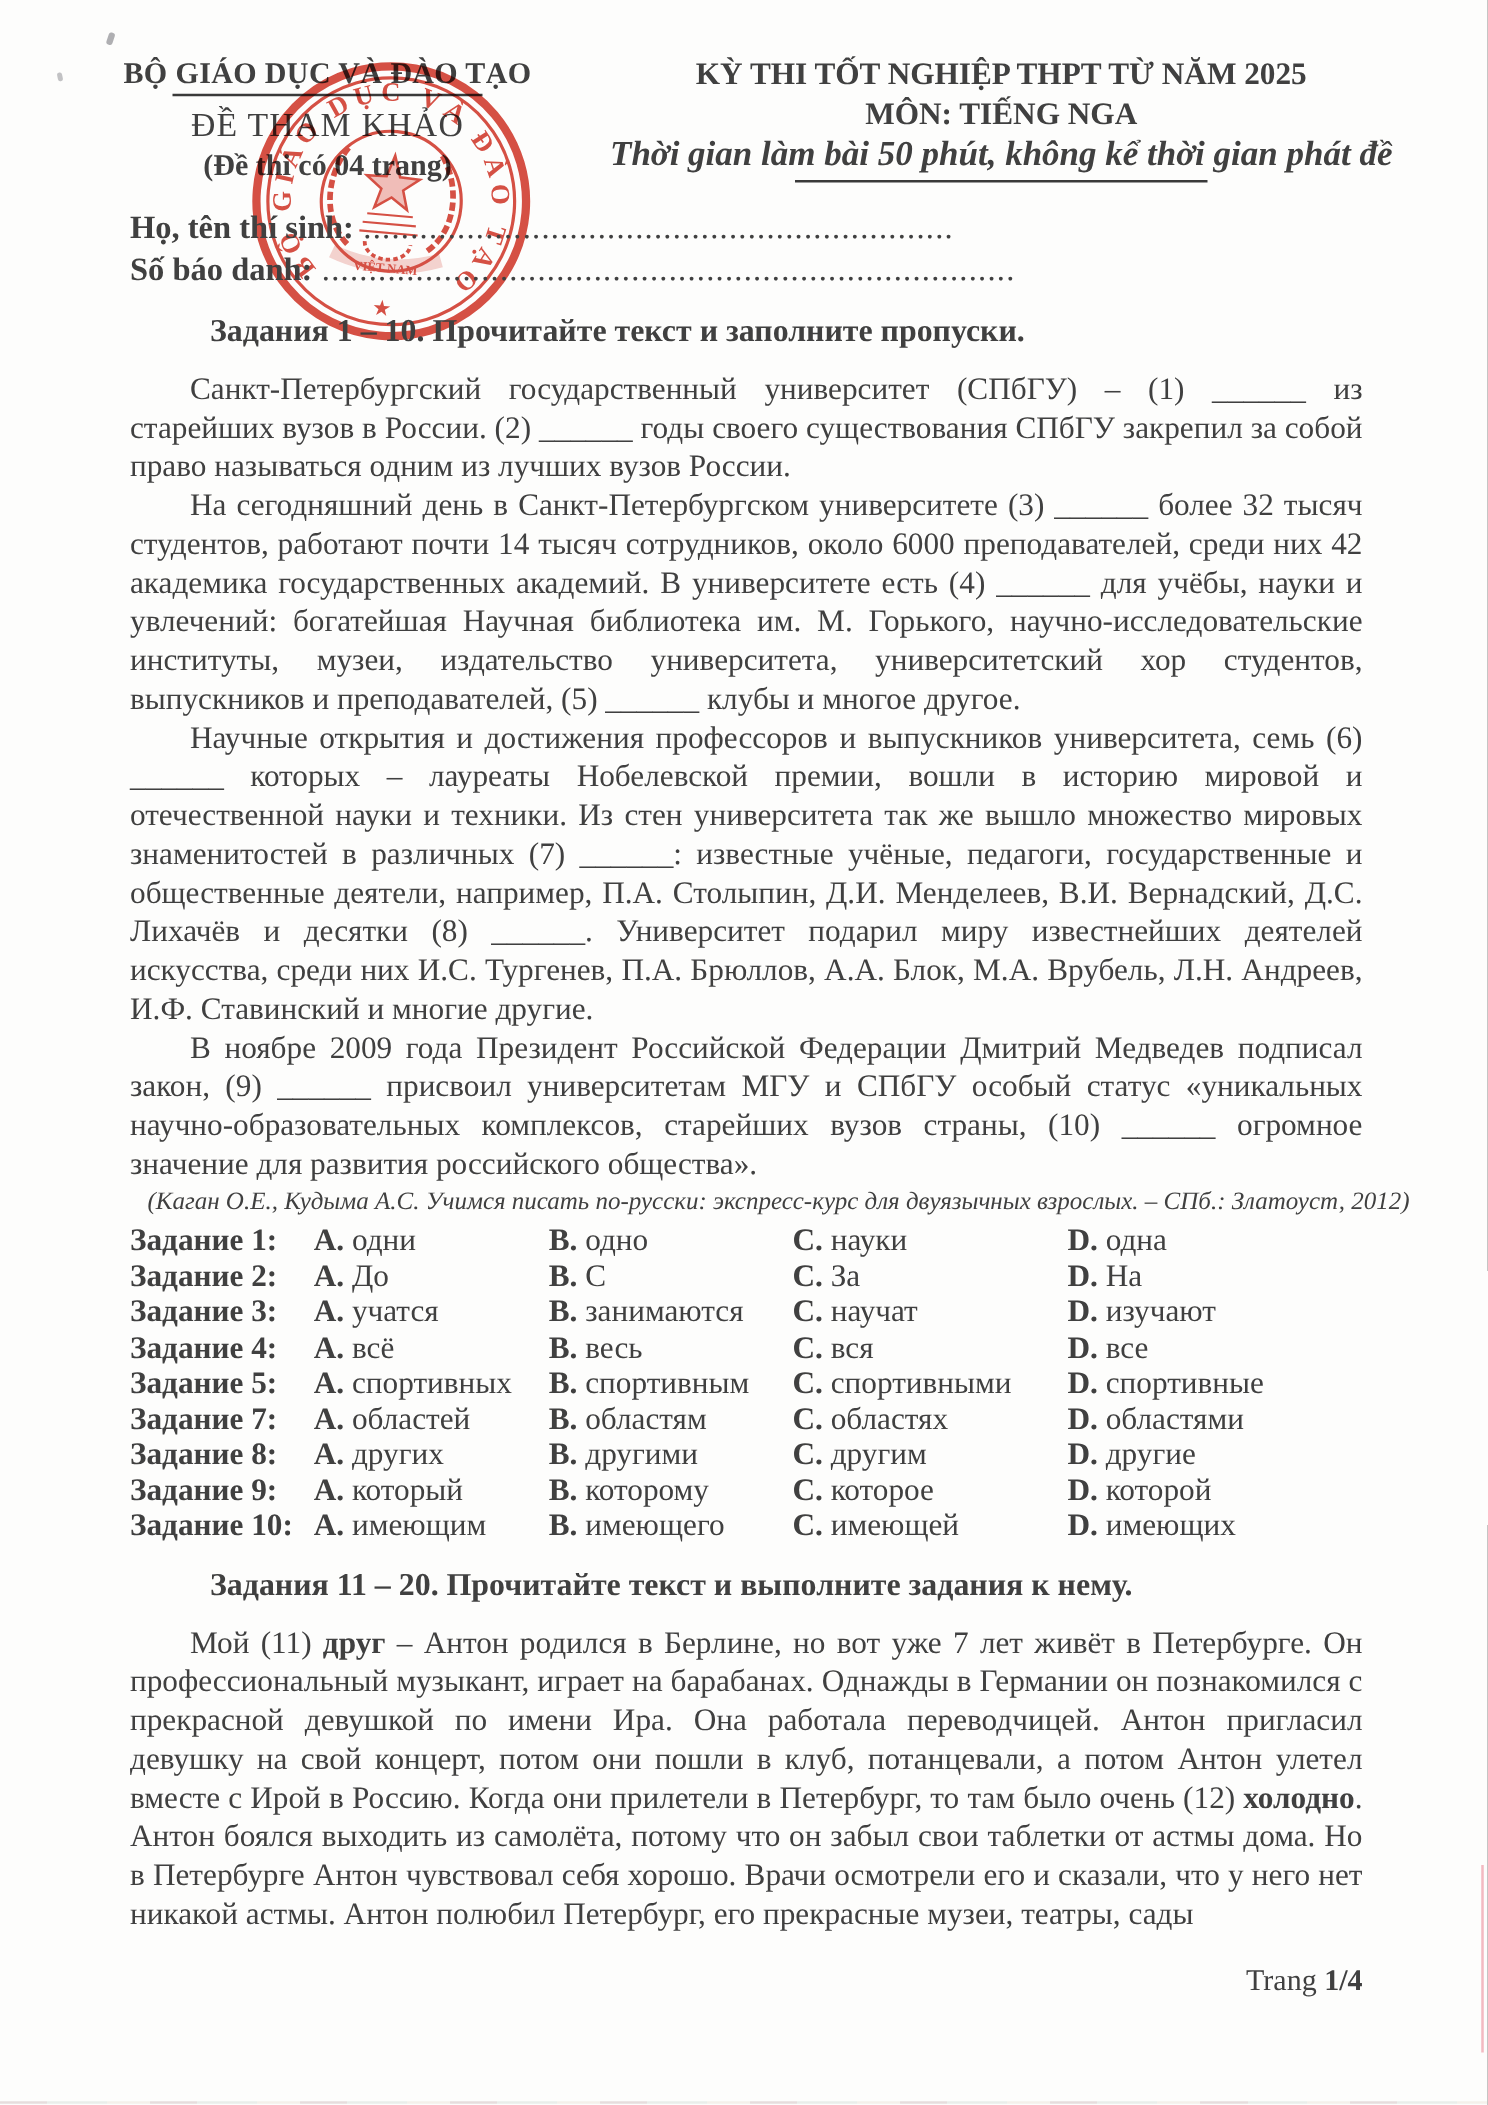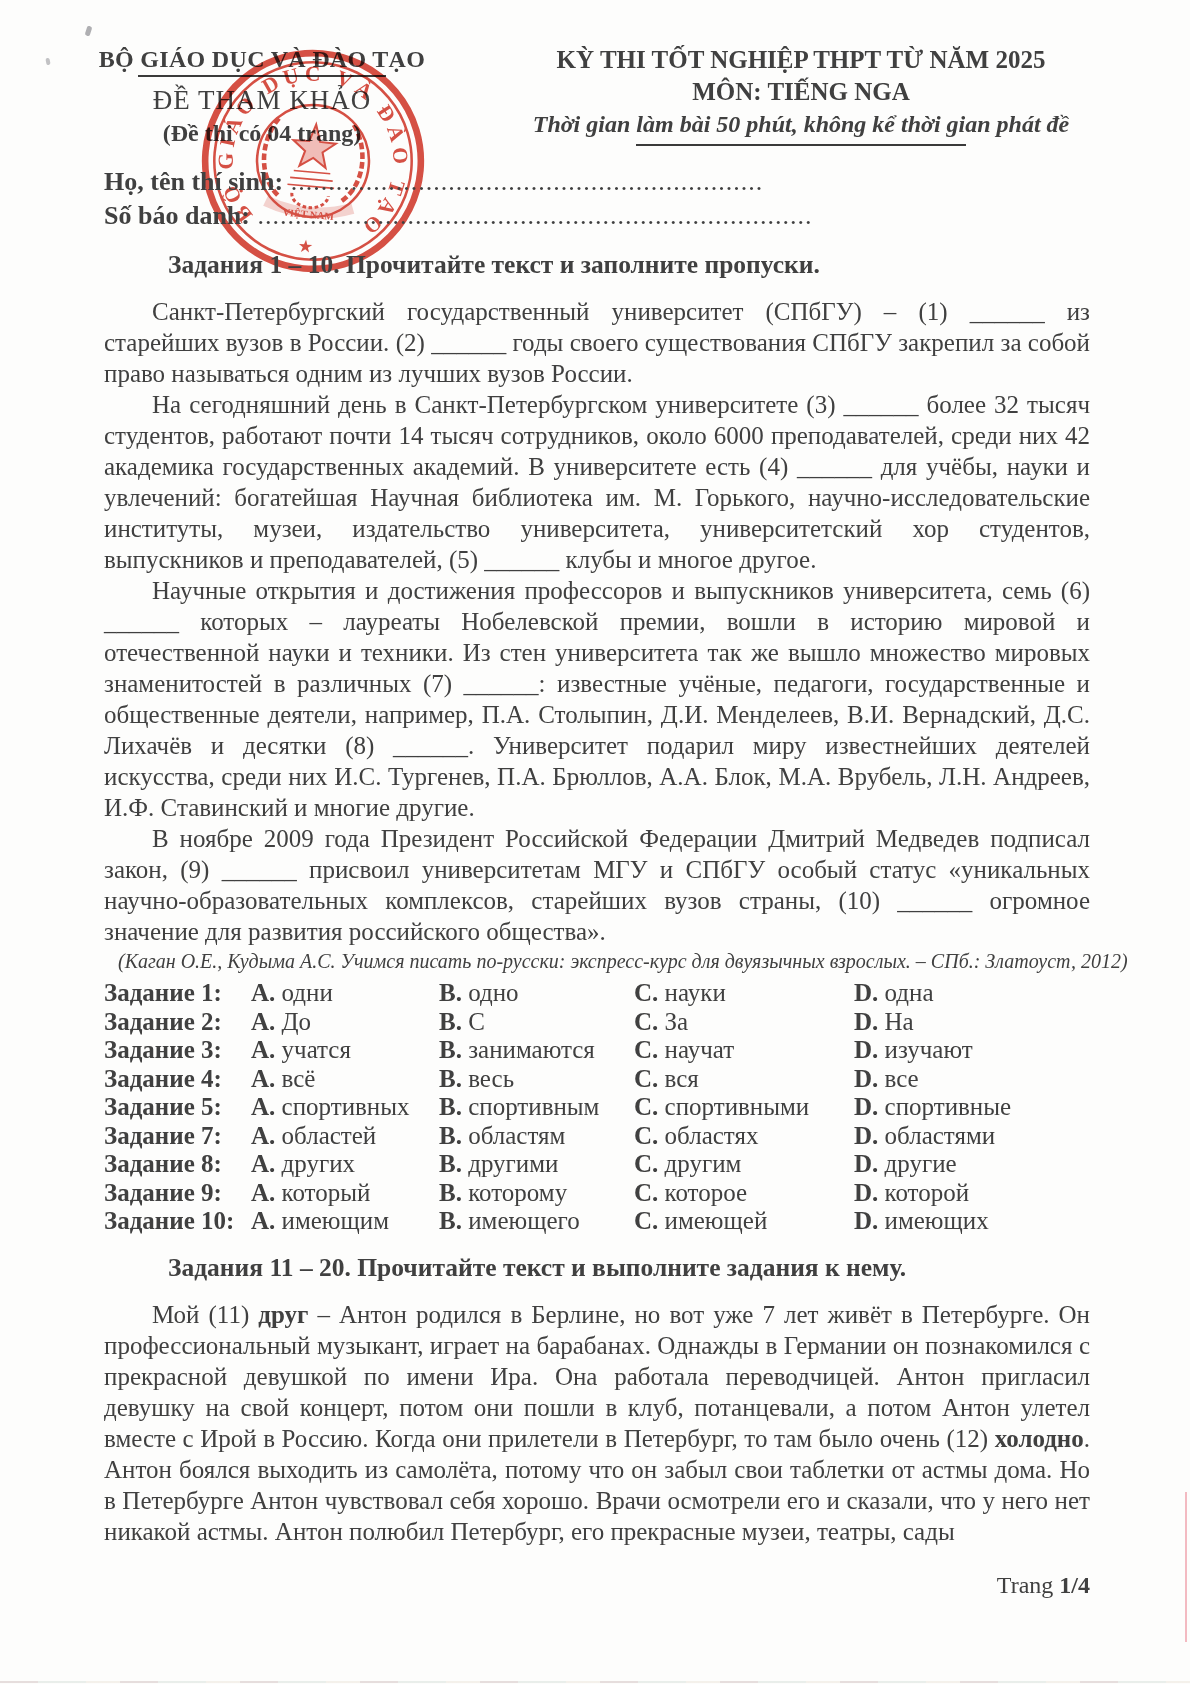--- a/index.html
+++ b/index.html
@@ -15,21 +15,21 @@
   
   .header{display:flex;padding:44px 56px 0 86px;}
   .header-left{width:352px;text-align:center;position:relative;z-index:1;}
   .ministry{font-weight:bold;font-size:24px;line-height:30px;letter-spacing:.3px;}
   .ministry-rule{width:248px;height:0;border-top:2px solid #3a3a3a;margin:1px auto 6px auto;}
   .doc-type{font-size:27px;line-height:34px;letter-spacing:1px;}
   .pages-note{font-weight:bold;font-size:24px;line-height:32px;}
   .header-right{flex:1;text-align:center;padding-left:30px;}
   .exam-title{font-weight:bold;font-size:25px;line-height:32px;}
   .exam-subject{font-weight:bold;font-size:25px;line-height:32px;}
-  .exam-duration{font-weight:bold;font-style:italic;font-size:24px;line-height:32px;}
+  .exam-duration{font-weight:bold;font-style:italic;font-size:28px;line-height:32px;}
   .duration-rule{width:330px;height:0;border-top:2px solid #3a3a3a;margin:4px auto 0 auto;}
   
   .stamp{
     position:absolute;left:110px;top:0px;
     width:234px;height:234px;
     transform:rotate(5deg);
     opacity:.88;
     mix-blend-mode:multiply;
     z-index:3;
     pointer-events:none;

